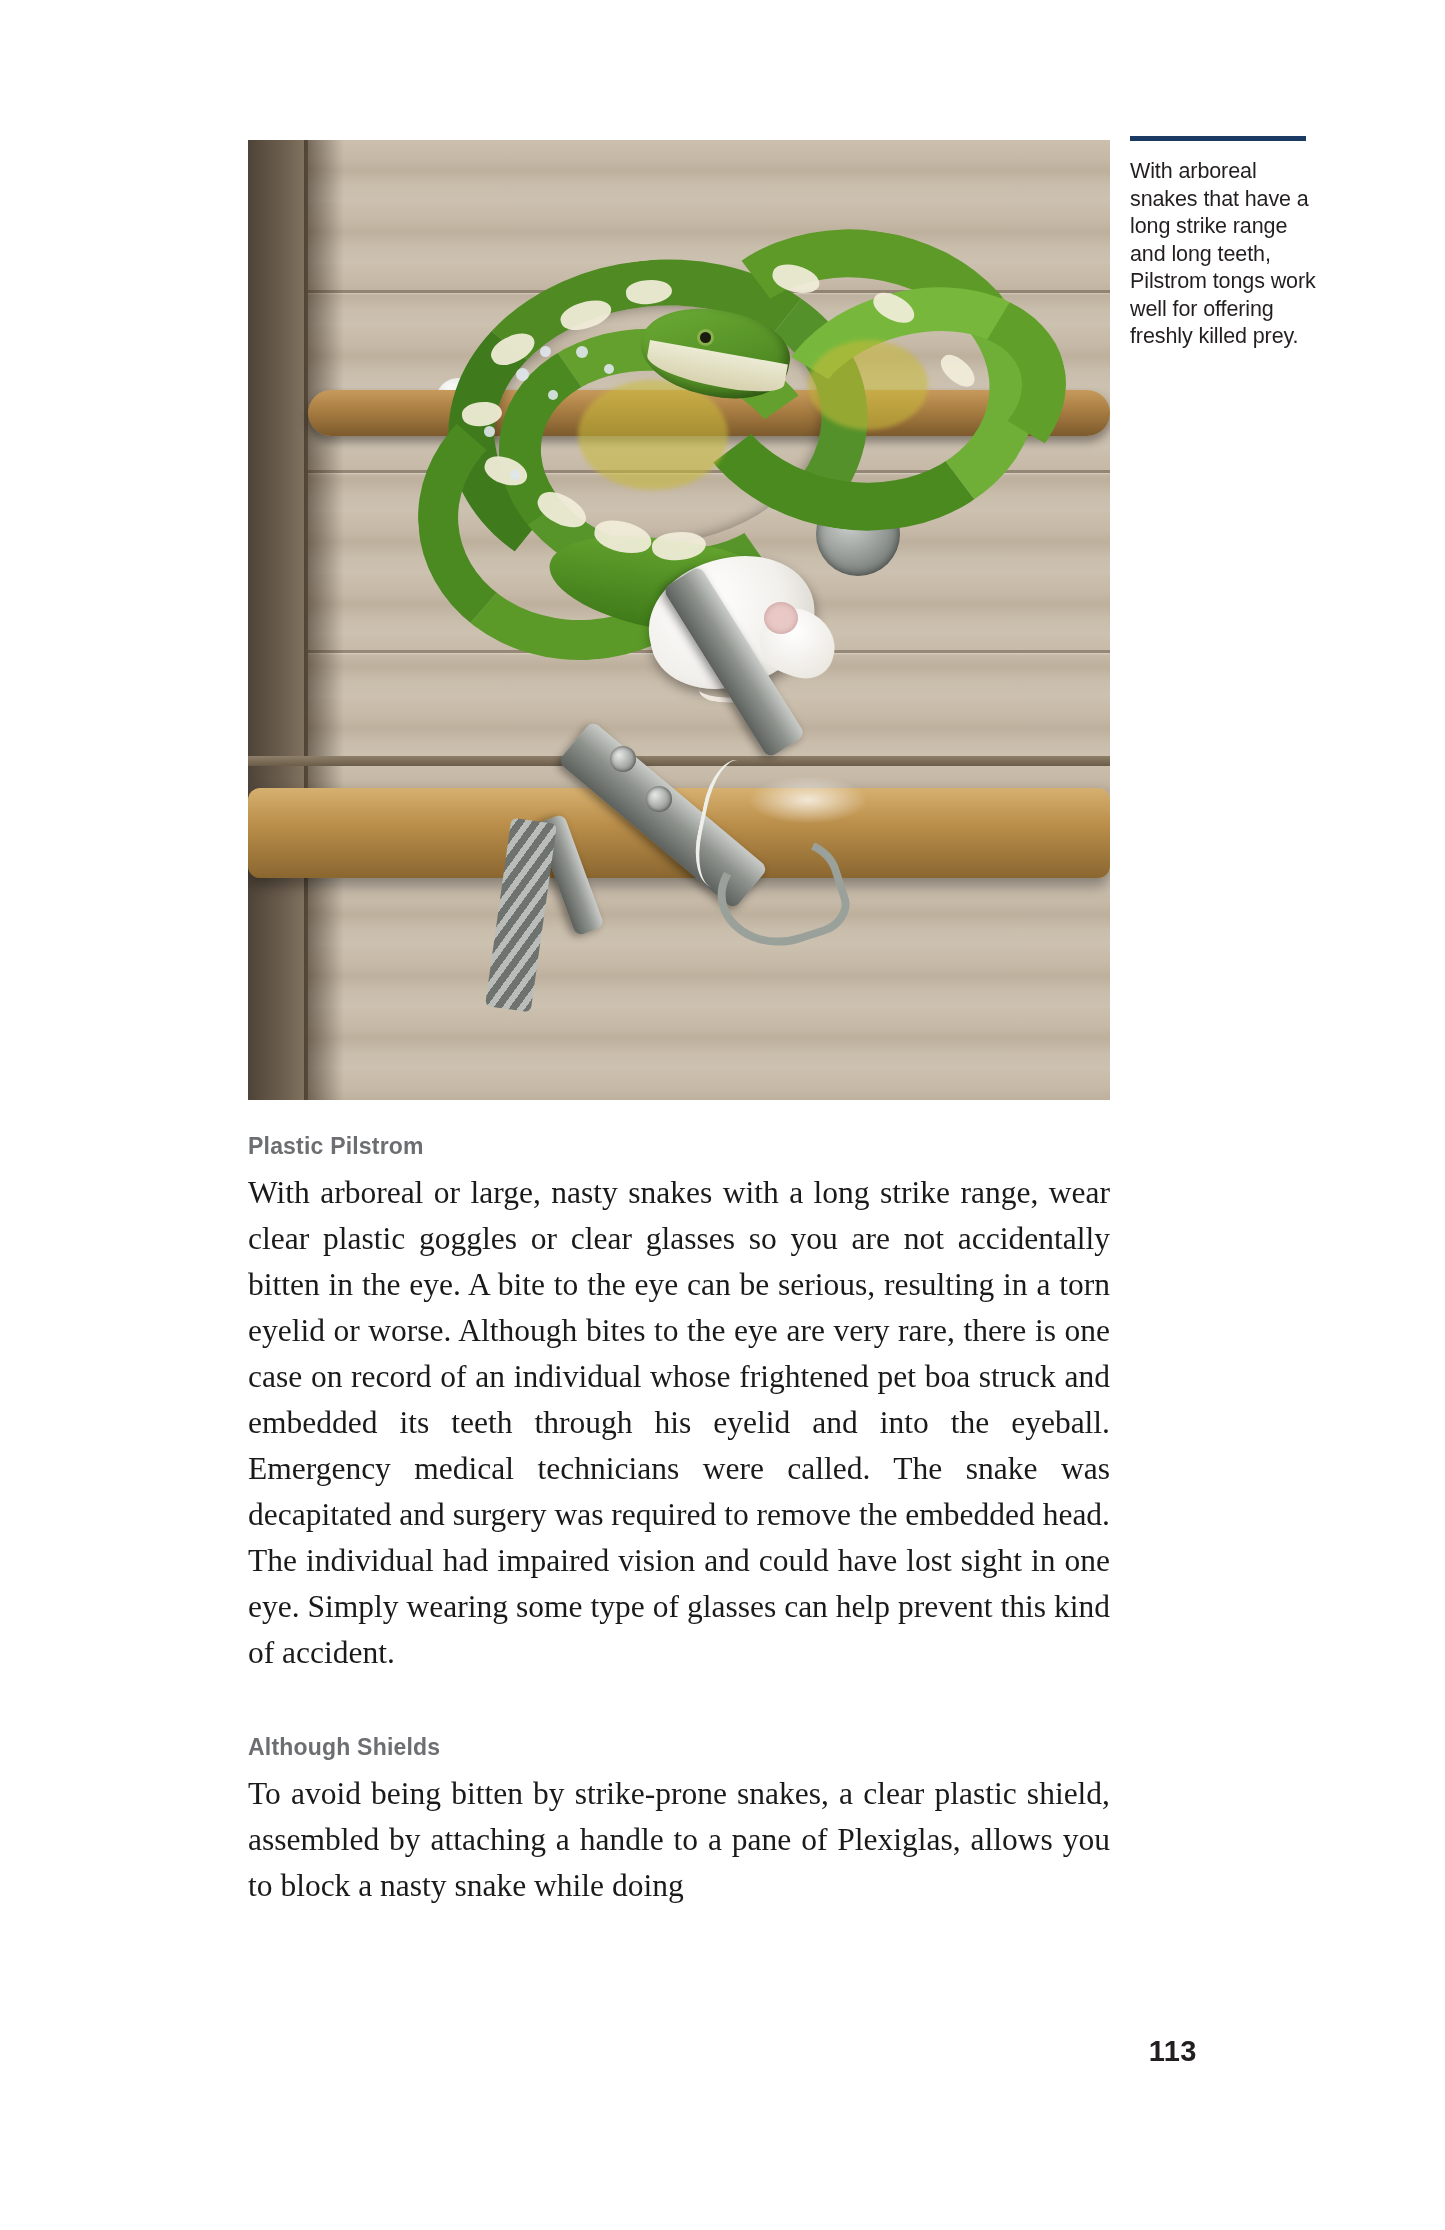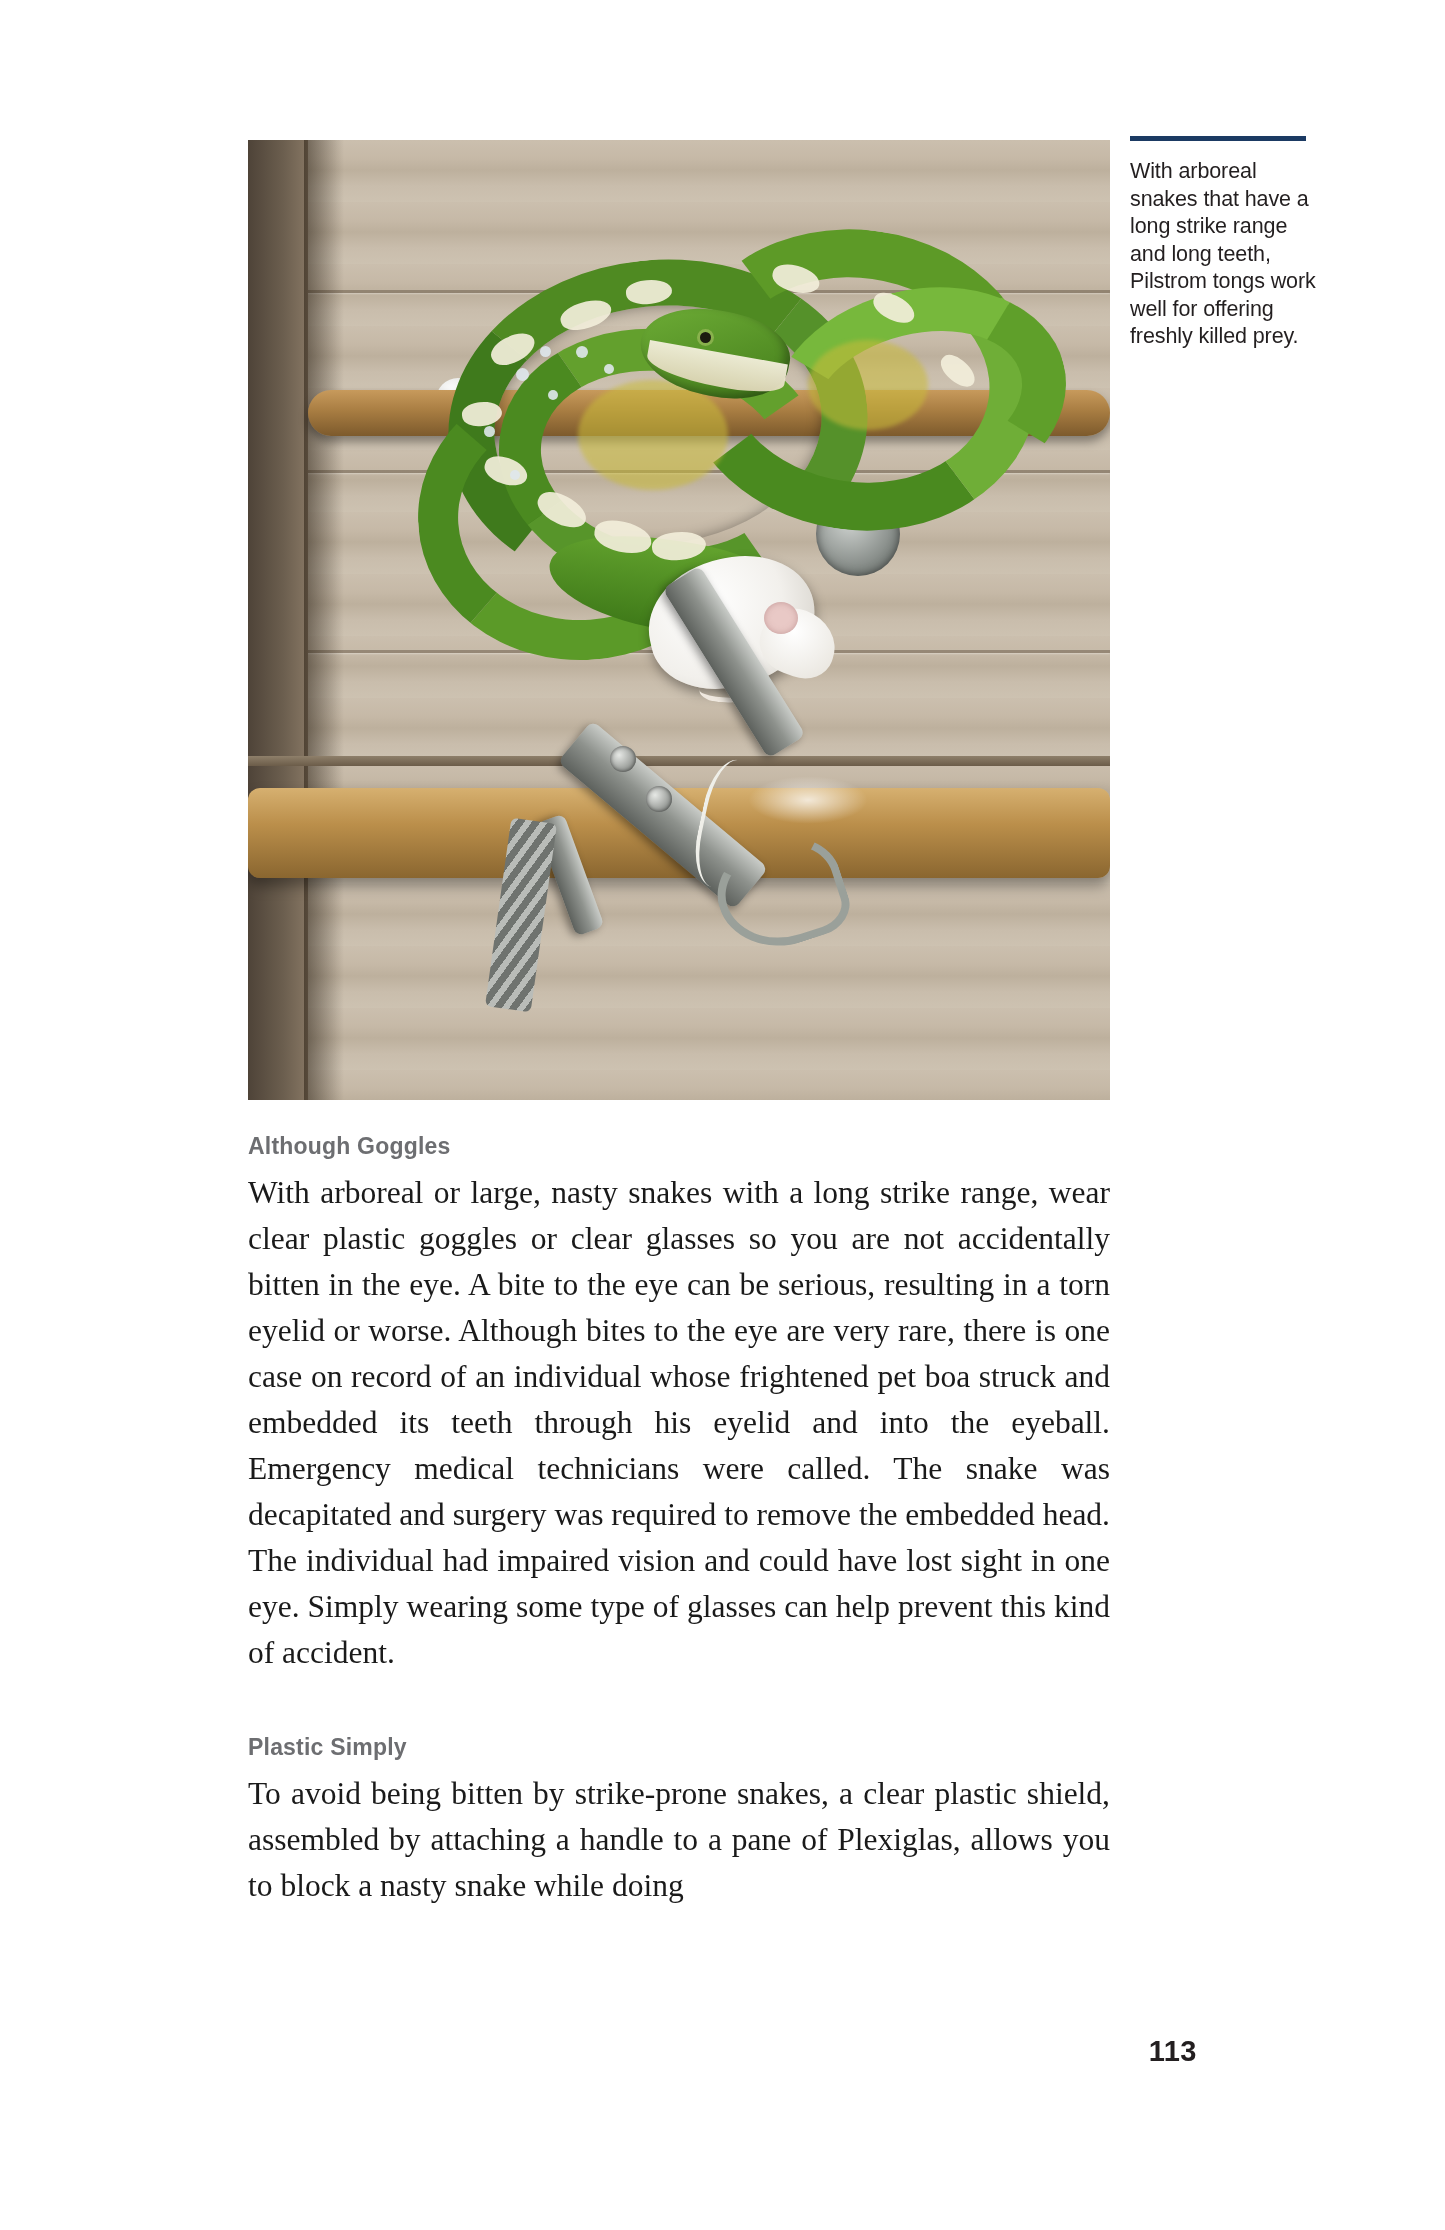--- a/index.html
+++ b/index.html
@@ -443,22 +443,22 @@
       <div class="wire"></div>
     </div>
   </div>
 
   <div class="caption">
     <div class="caption-rule"></div>
     <div class="caption-text">With arboreal snakes that have a long strike range and long teeth, Pilstrom tongs work well for offering freshly killed prey.</div>
   </div>
 
   <div class="body-col">
-    <h2 class="subhead">Although Goggles</h2>
+    <h2 class="subhead">Plastic Pilstrom</h2>
     <p class="para">With arboreal or large, nasty snakes with a long strike range, wear clear plastic goggles or clear glasses so you are not accidentally bitten in the eye. A bite to the eye can be serious, resulting in a torn eyelid or worse. Although bites to the eye are very rare, there is one case on record of an individual whose frightened pet boa struck and embedded its teeth through his eyelid and into the eyeball. Emergency medical technicians were called. The snake was decapitated and surgery was required to remove the embedded head. The individual had impaired vision and could have lost sight in one eye. Simply wearing some type of glasses can help prevent this kind of accident.</p>
     <div class="gap"></div>
-    <h2 class="subhead">Plastic Simply</h2>
+    <h2 class="subhead">Although Shields</h2>
     <p class="para">To avoid being bitten by strike-prone snakes, a clear plastic shield, assembled by attaching a handle to a pane of Plexiglas, allows you to block a nasty snake while doing</p>
   </div>
 
   <div class="folio">113</div>
 
 </div>
 
 </body></html>

